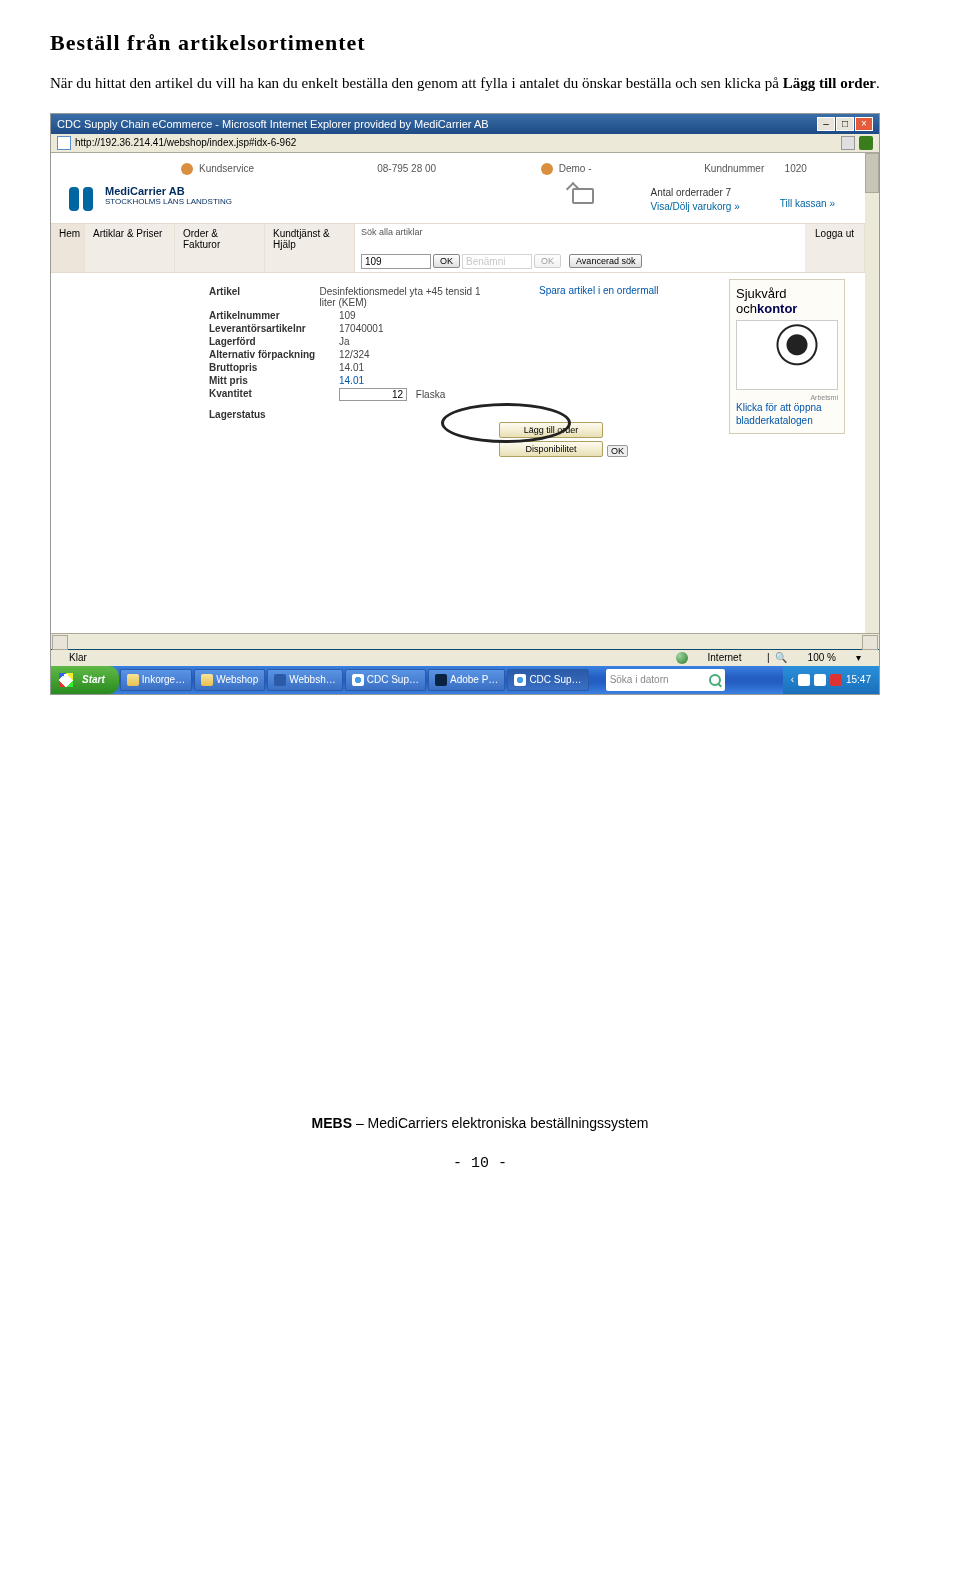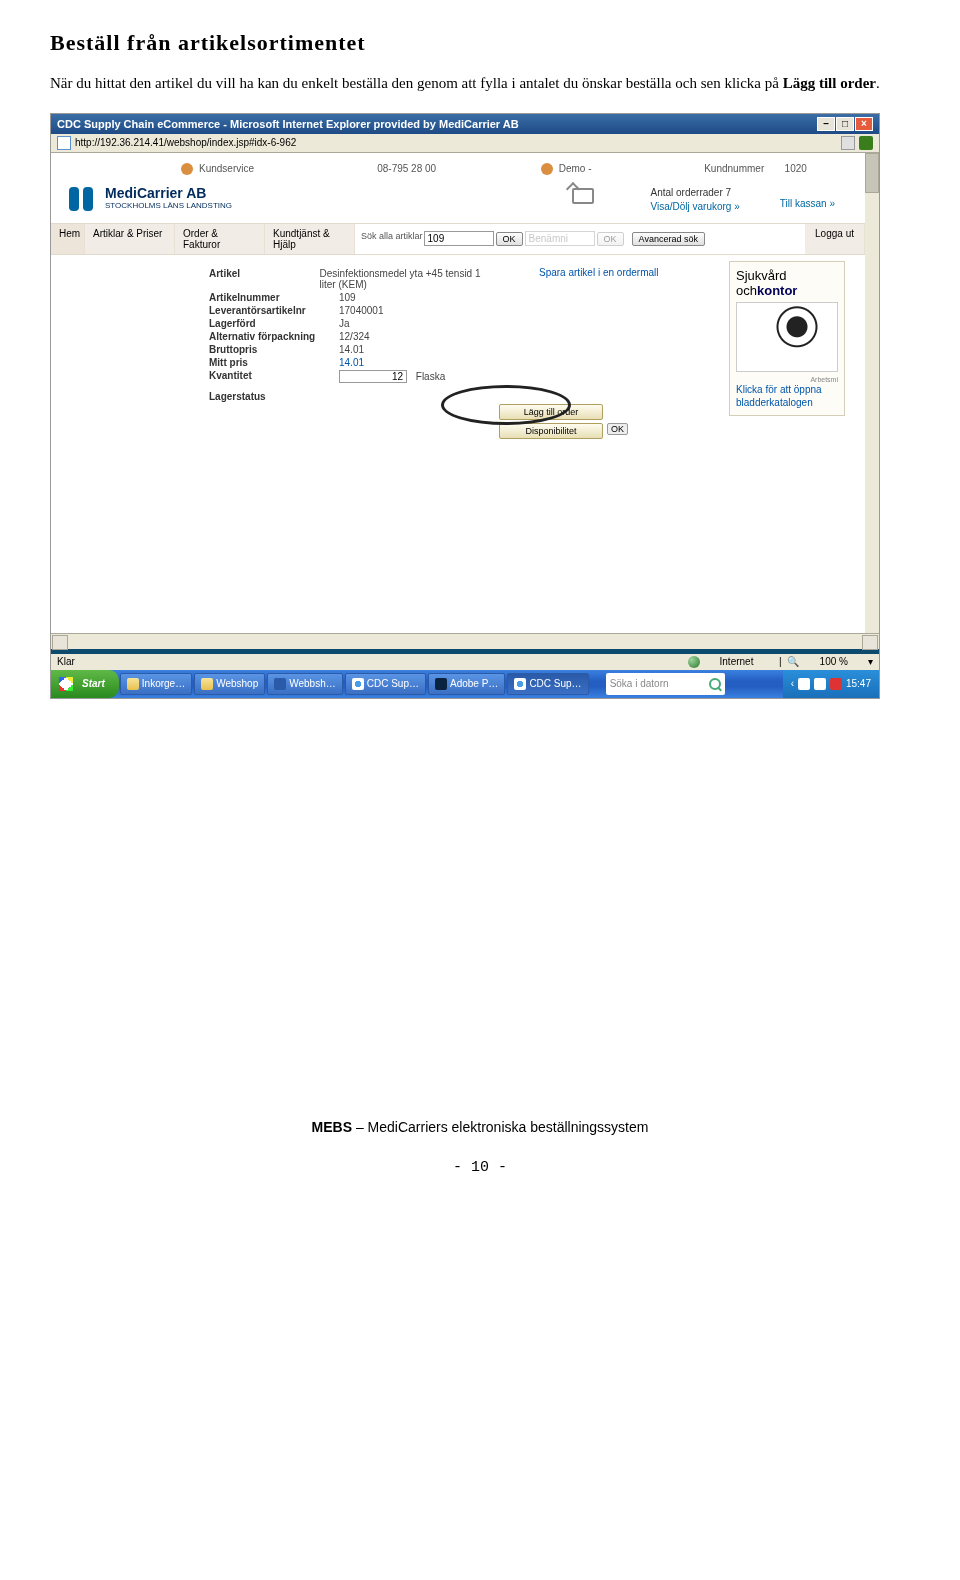--- a/index.html
+++ b/index.html
@@ -34,21 +34,20 @@
     margin-bottom: 420px;
   }
   .ie-titlebar {
     background: linear-gradient(#3a6ea5, #1e4a86);
     color: #fff;
     padding: 3px 6px;
     display: flex;
     justify-content: space-between;
     align-items: center;
     font-size: 11px;
-    font-weight: bold;
   }
   .ie-titlebar .win-btns span {
     display: inline-block;
     width: 18px; height: 14px;
     background: #e8e4da;
     border: 1px solid #fff;
     margin-left: 1px;
     text-align: center;
     color: #000;
     font-size: 10px;
@@ -112,21 +111,21 @@
   }
   .logo-mark {
     width: 34px; height: 30px; position: relative;
   }
   .logo-mark::before, .logo-mark::after {
     content: ""; position: absolute; width: 10px; height: 24px;
     background: #0066a1; border-radius: 4px;
   }
   .logo-mark::before { left: 4px; top: 2px; }
   .logo-mark::after { left: 18px; top: 2px; }
-  .logo-text .lt1 { font-size: 14px; font-weight: bold; color: #002b5c; }
+  .logo-text .lt1 { font-size: 11px; font-weight: bold; color: #002b5c; }
   .logo-text .lt2 { font-size: 8px; color: #002b5c; }
   .cart-info {
     display: flex; gap: 40px; align-items: flex-start; font-size: 10px; color: #333;
   }
   .cart-ico {
     width: 22px; height: 16px; position: relative;
     border: 2px solid #888; border-radius: 2px; margin-top: 2px;
   }
   .cart-ico::after {
     content:""; position:absolute; left:-6px; top:-6px;
@@ -235,22 +234,22 @@
     position: relative;
   }
   .bottom-scroll::before, .bottom-scroll::after {
     content:""; position:absolute; top:1px; width:14px; height:13px;
     background:#e8e4da; border:1px solid #aca899;
   }
   .bottom-scroll::before { left:1px; }
   .bottom-scroll::after { right:1px; }
   .ie-status {
     background: #ece9d8;
-    border-top: 5px solid #0c4a6e;
-    padding: 2px 6px;
+    border-top: 1px solid #0c4a6e;
+    padding: 2px 18px;
     display: flex;
     font-size: 10px;
     justify-content: space-between;
   }
   .ie-status .zone { display:flex; align-items:center; gap:20px; }
   .ie-status .globe {
     width:12px; height:12px; border-radius:50%;
     background: radial-gradient(circle at 30% 30%, #9fd49f, #2a7a2a);
   }
   .taskbar {
@@ -397,21 +396,21 @@
         <div class="lnk" style="padding-top:12px;color:#0066a1">Till kassan »</div>
       </div>
     </div>
 
     <div class="nav-row">
       <div class="col hem">Hem</div>
       <div class="col wide">Artiklar &amp; Priser</div>
       <div class="col wide">Order &amp; Fakturor</div>
       <div class="col wide">Kundtjänst &amp; Hjälp</div>
       <div class="search-col">
-        <div style="display:flex;flex-direction:row;gap:1px;">
+        <div style="display:flex;flex-direction:column;gap:17px;">
           <span style="font-size:9px;color:#555">Sök alla artiklar</span>
           <div style="display:flex;gap:2px;align-items:center">
             <input type="text" value="109" style="">
             <span class="okbtn">OK</span>
             <input type="text" class="disabled" placeholder="Benämni" style="">
             <span class="okbtn disabled">OK</span>
             <span class="advbtn" style="margin-left:6px">Avancerad sök</span>
           </div>
         </div>
       </div>
@@ -459,21 +458,21 @@
         <div class="row" style="margin-top:6px">
             <div class="lbl">Lagerstatus</div>
             <div class="val"></div>
           </div>
       </div>
 
       <div class="action-col">
         <span class="save-link">Spara artikel i en ordermall</span>
         <div class="action-btns">
           <button>Lägg till order</button>
-          <div style="display:flex;align-items:flex-start;">
+          <div style="display:flex;align-items:flex-end;">
             <button>Disponibilitet</button>
             <span class="ok-after">OK</span>
           </div>
         </div>
       </div>
 
       <div class="sidebox">
         <div class="sb-title">
           <span>Sjukvård</span><br>
           <span> och</span><b>kontor</b>

